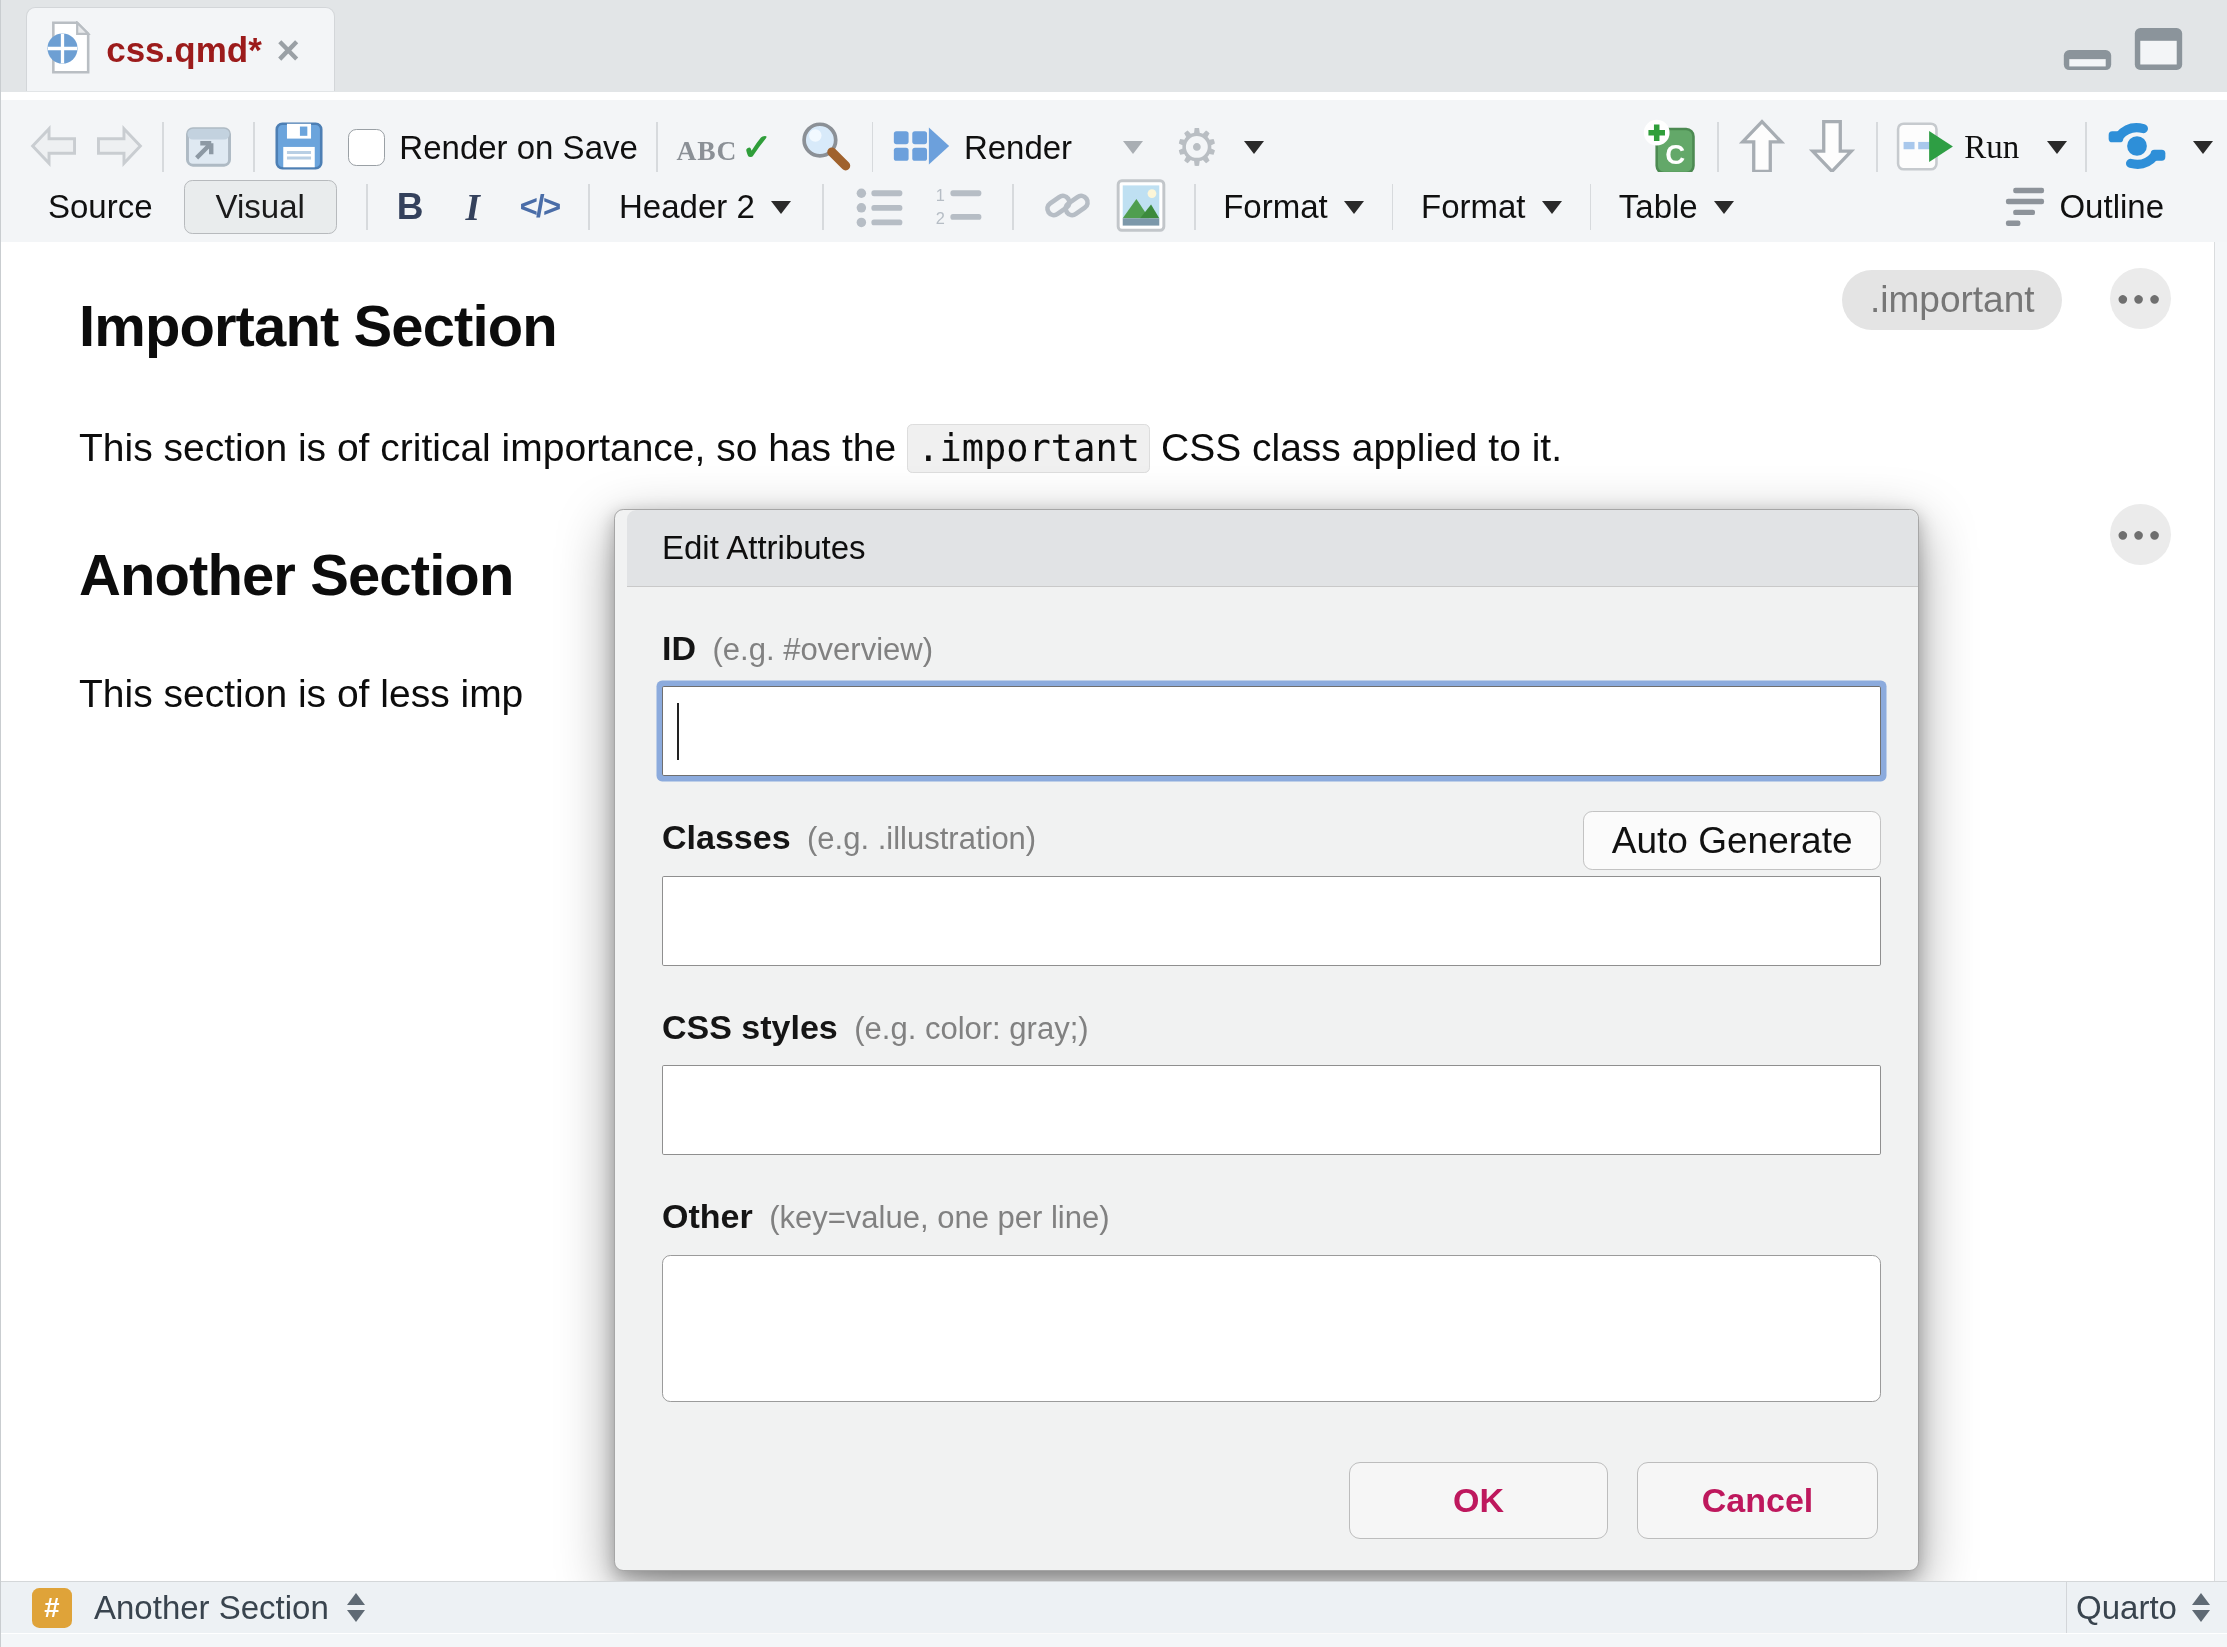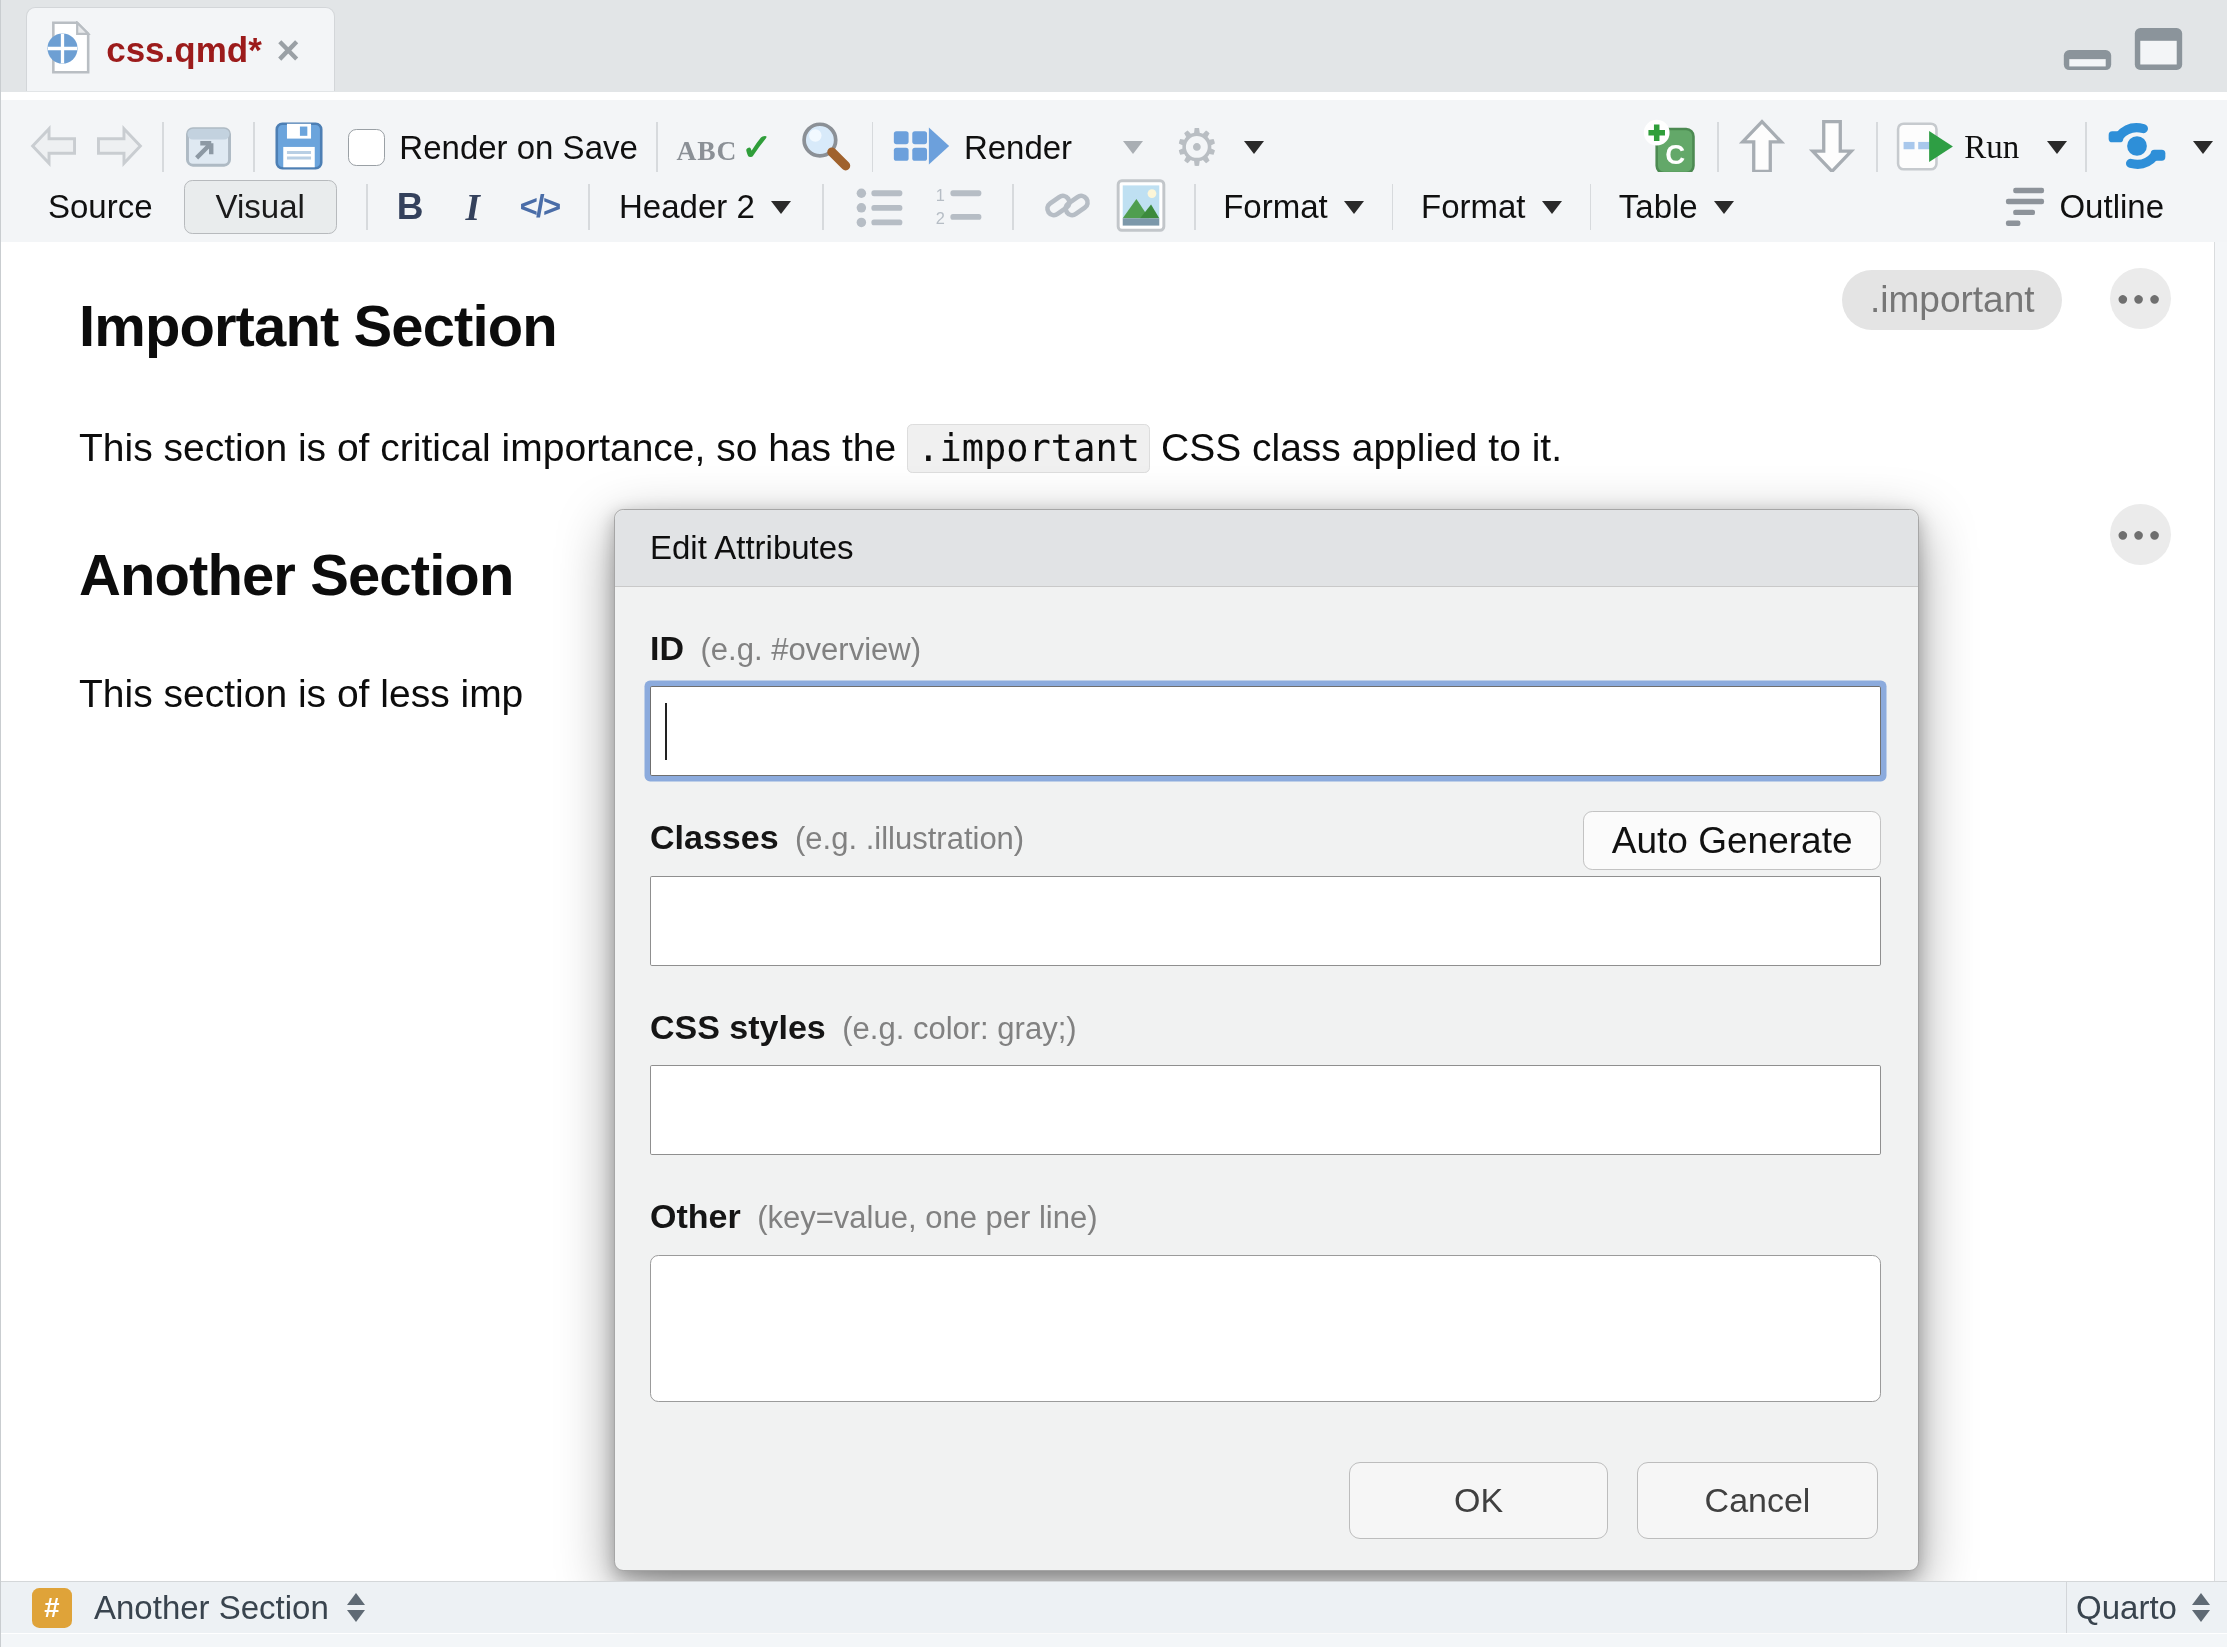--- a/index.html
+++ b/index.html
@@ -63,20 +63,21 @@
   }
   .dots-btn{
     position:absolute;width:61px;height:61px;border-radius:50%;background:#ebebeb;color:#6f6f6f;
     display:flex;align-items:center;justify-content:center;font-size:20px;letter-spacing:3.7px;font-weight:700;
   }
   
   .dialog{
     position:absolute;left:613px;top:267px;width:1305px;height:1062px;
     background:#f1f2f2;border:0.9px solid #a6a6a6;border-radius:9.2px;
     box-shadow:0 18.4px 55px rgba(0,0,0,.38),0 5.5px 16.5px rgba(0,0,0,.25);
+    padding-left:12px;
   }
   .dlg-title{
     height:77px;background:#e1e3e5;border-bottom:0.9px solid #c9c9c9;border-radius:9.2px 9.2px 0 0;
     display:flex;align-items:center;padding:0 35px;font-size:33px;color:#0e0e0e;
   }
   .dlg-body{position:relative;padding:0 37px 0 35px;}
   .fld-label{display:flex;align-items:baseline;gap:16.5px;margin-top:42px;}
   .fld-name{font-size:34px;font-weight:700;color:#151515;}
   .fld-hint{font-size:31px;color:#818181;}
   .dlg-input{
@@ -93,21 +94,21 @@
     font-family:"Liberation Sans",sans-serif;
   }
   .autogen-btn{
     position:absolute;right:37px;top:27.5px;height:59px;padding:0 27.5px;
     background:#fbfbfb;border:1.8px solid #c3c3c3;border-radius:9.2px;font-size:37px;color:#111;
     display:flex;align-items:center;
   }
   .dlg-actions{position:absolute;right:40px;bottom:31px;display:flex;gap:29px;}
   .dlg-btn{
     height:77px;border:1.8px solid #bdbdbd;border-radius:11px;background:#f6f6f6;
-    font-size:34px;color:#404040;display:flex;align-items:center;justify-content:center;
+    font-size:34px;color:#be185d;display:flex;align-items:center;justify-content:center;font-weight:bold;
   }
   .dlg-btn.ok{width:259px;}
   .dlg-btn.cancel{width:241px;}
   
   .statusbar{
     position:absolute;left:0;top:1581px;width:100%;height:52px;background:#edf1f4;
     border-top:0.9px solid #d4d7d9;display:flex;align-items:center;
   }
   .hash-badge{
     width:40px;height:40px;border-radius:7.3px;background:#dfa339;color:#fff;margin-left:31px;

